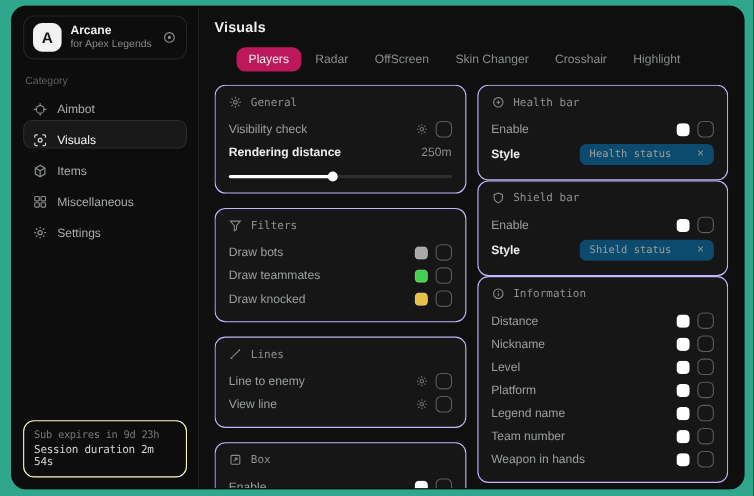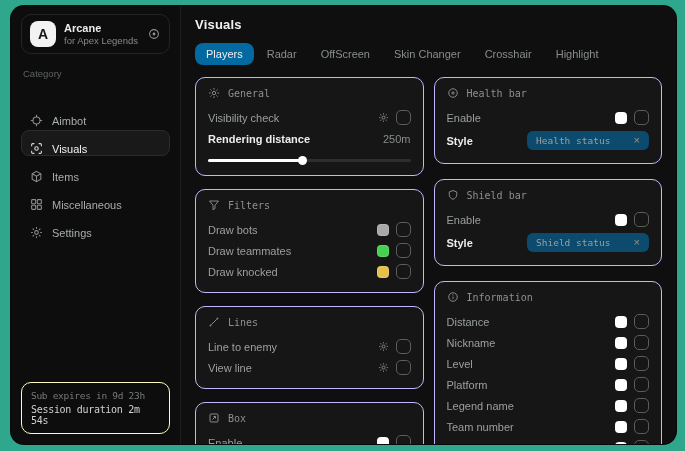--- a/index.html
+++ b/index.html
@@ -13,42 +13,42 @@
   
   .sidebar { width:170px; flex:none; background:#0c0d0c; border-right:1px solid #1c1d1c;
     padding:8px 10px 10px; display:flex; flex-direction:column; }
   .logo-card { border:1px solid #232423; border-radius:10px; padding:6px 8px;
     display:flex; align-items:center; gap:8px; }
   .logo-badge { width:26px; height:26px; background:#f2f2f2; border-radius:8px;
     color:#15160f; font-weight:bold; font-size:14px; display:flex; align-items:center; justify-content:center; }
   .logo-title { font-size:11px; font-weight:bold; color:#ececec; }
   .logo-sub { font-size:9.5px; color:#868b86; margin-top:1px; }
   .logo-gear { margin-left:auto; color:#8d928d; display:flex; }
-  .category { font-size:9.5px; color:#5f645f; margin:14px 2px 22px; }
+  .category { font-size:9.5px; color:#5f645f; margin:14px 2px 1px; }
   .nav-item { height:26px; margin:1px 0; border-radius:8px; display:flex; align-items:flex-end;
     gap:9px; padding:0 8px; color:#a9aea9; font-size:11px; cursor:default; border:1px solid transparent; }
   .nav-item .nicon { display:flex; color:#8a8f8a; }
   .nav-item.active { background:#181918; border:1px solid #2b2c2b; color:#f2f2f2; }
   .nav-item.active .nicon { color:#d8ddd8; }
   .side-footer { margin-top:auto; border:1px solid #fef9c3; border-radius:10px; padding:7px 9px;
     font-family:"DejaVu Sans Mono", monospace; }
   .exp { font-size:9.5px; color:#767b76; margin-bottom:3px; letter-spacing:-0.3px; }
   .sess { font-size:10px; color:#cfd4cf; letter-spacing:-0.3px; }
 
   
   .main { flex:1; padding:11px 14px 0; display:flex; flex-direction:column; min-width:0; overflow:hidden; }
   .page-title { font-size:13px; font-weight:bold; color:#f0f0f0; letter-spacing:.2px; }
   .tabs { display:flex; gap:2px; align-items:center; margin:11px 0 12px; }
   .tab { padding:5px 11px; font-size:11px; color:#898e89; border-radius:8px; white-space:nowrap; }
-  .tab.active { background:#0369a1; color:#ededed; }
+  .tab.active { background:#be185d; color:#ededed;margin-left:20px; }
 
   .columns { display:flex; gap:10px; flex:1; overflow:hidden; }
   .col { flex:1; display:flex; flex-direction:column; min-width:0; }
   .col.left  > .card { margin-bottom:13px; }
-  .col.right > .card { margin-bottom:15px; }
+  .col.right > .card { }
   .card { background:#151615; border:1px solid #c4b5fd; border-radius:10px; padding:9px 12px 10px; flex:none; }
   .card-h { display:flex; align-items:center; gap:8px; color:#8d928d;
     font-family:"DejaVu Sans Mono", monospace; font-size:10px; margin-bottom:8px; }
   .card-h .hicon { display:flex; color:#868b86; }
   .row { display:flex; align-items:center; justify-content:space-between; height:21px; font-size:11px; }
   .row .lbl { color:#9ba09b; }
   .row .lbl.bright { color:#ededed; font-weight:bold; }
   .ctrl { display:flex; align-items:center; gap:7px; }
   .checkbox { width:15px; height:15px; border:1.3px solid #595e59; border-radius:5px; background:transparent; }
   .swatch { width:12px; height:12px; border-radius:4px; border:1px solid rgba(255,255,255,.14); }

